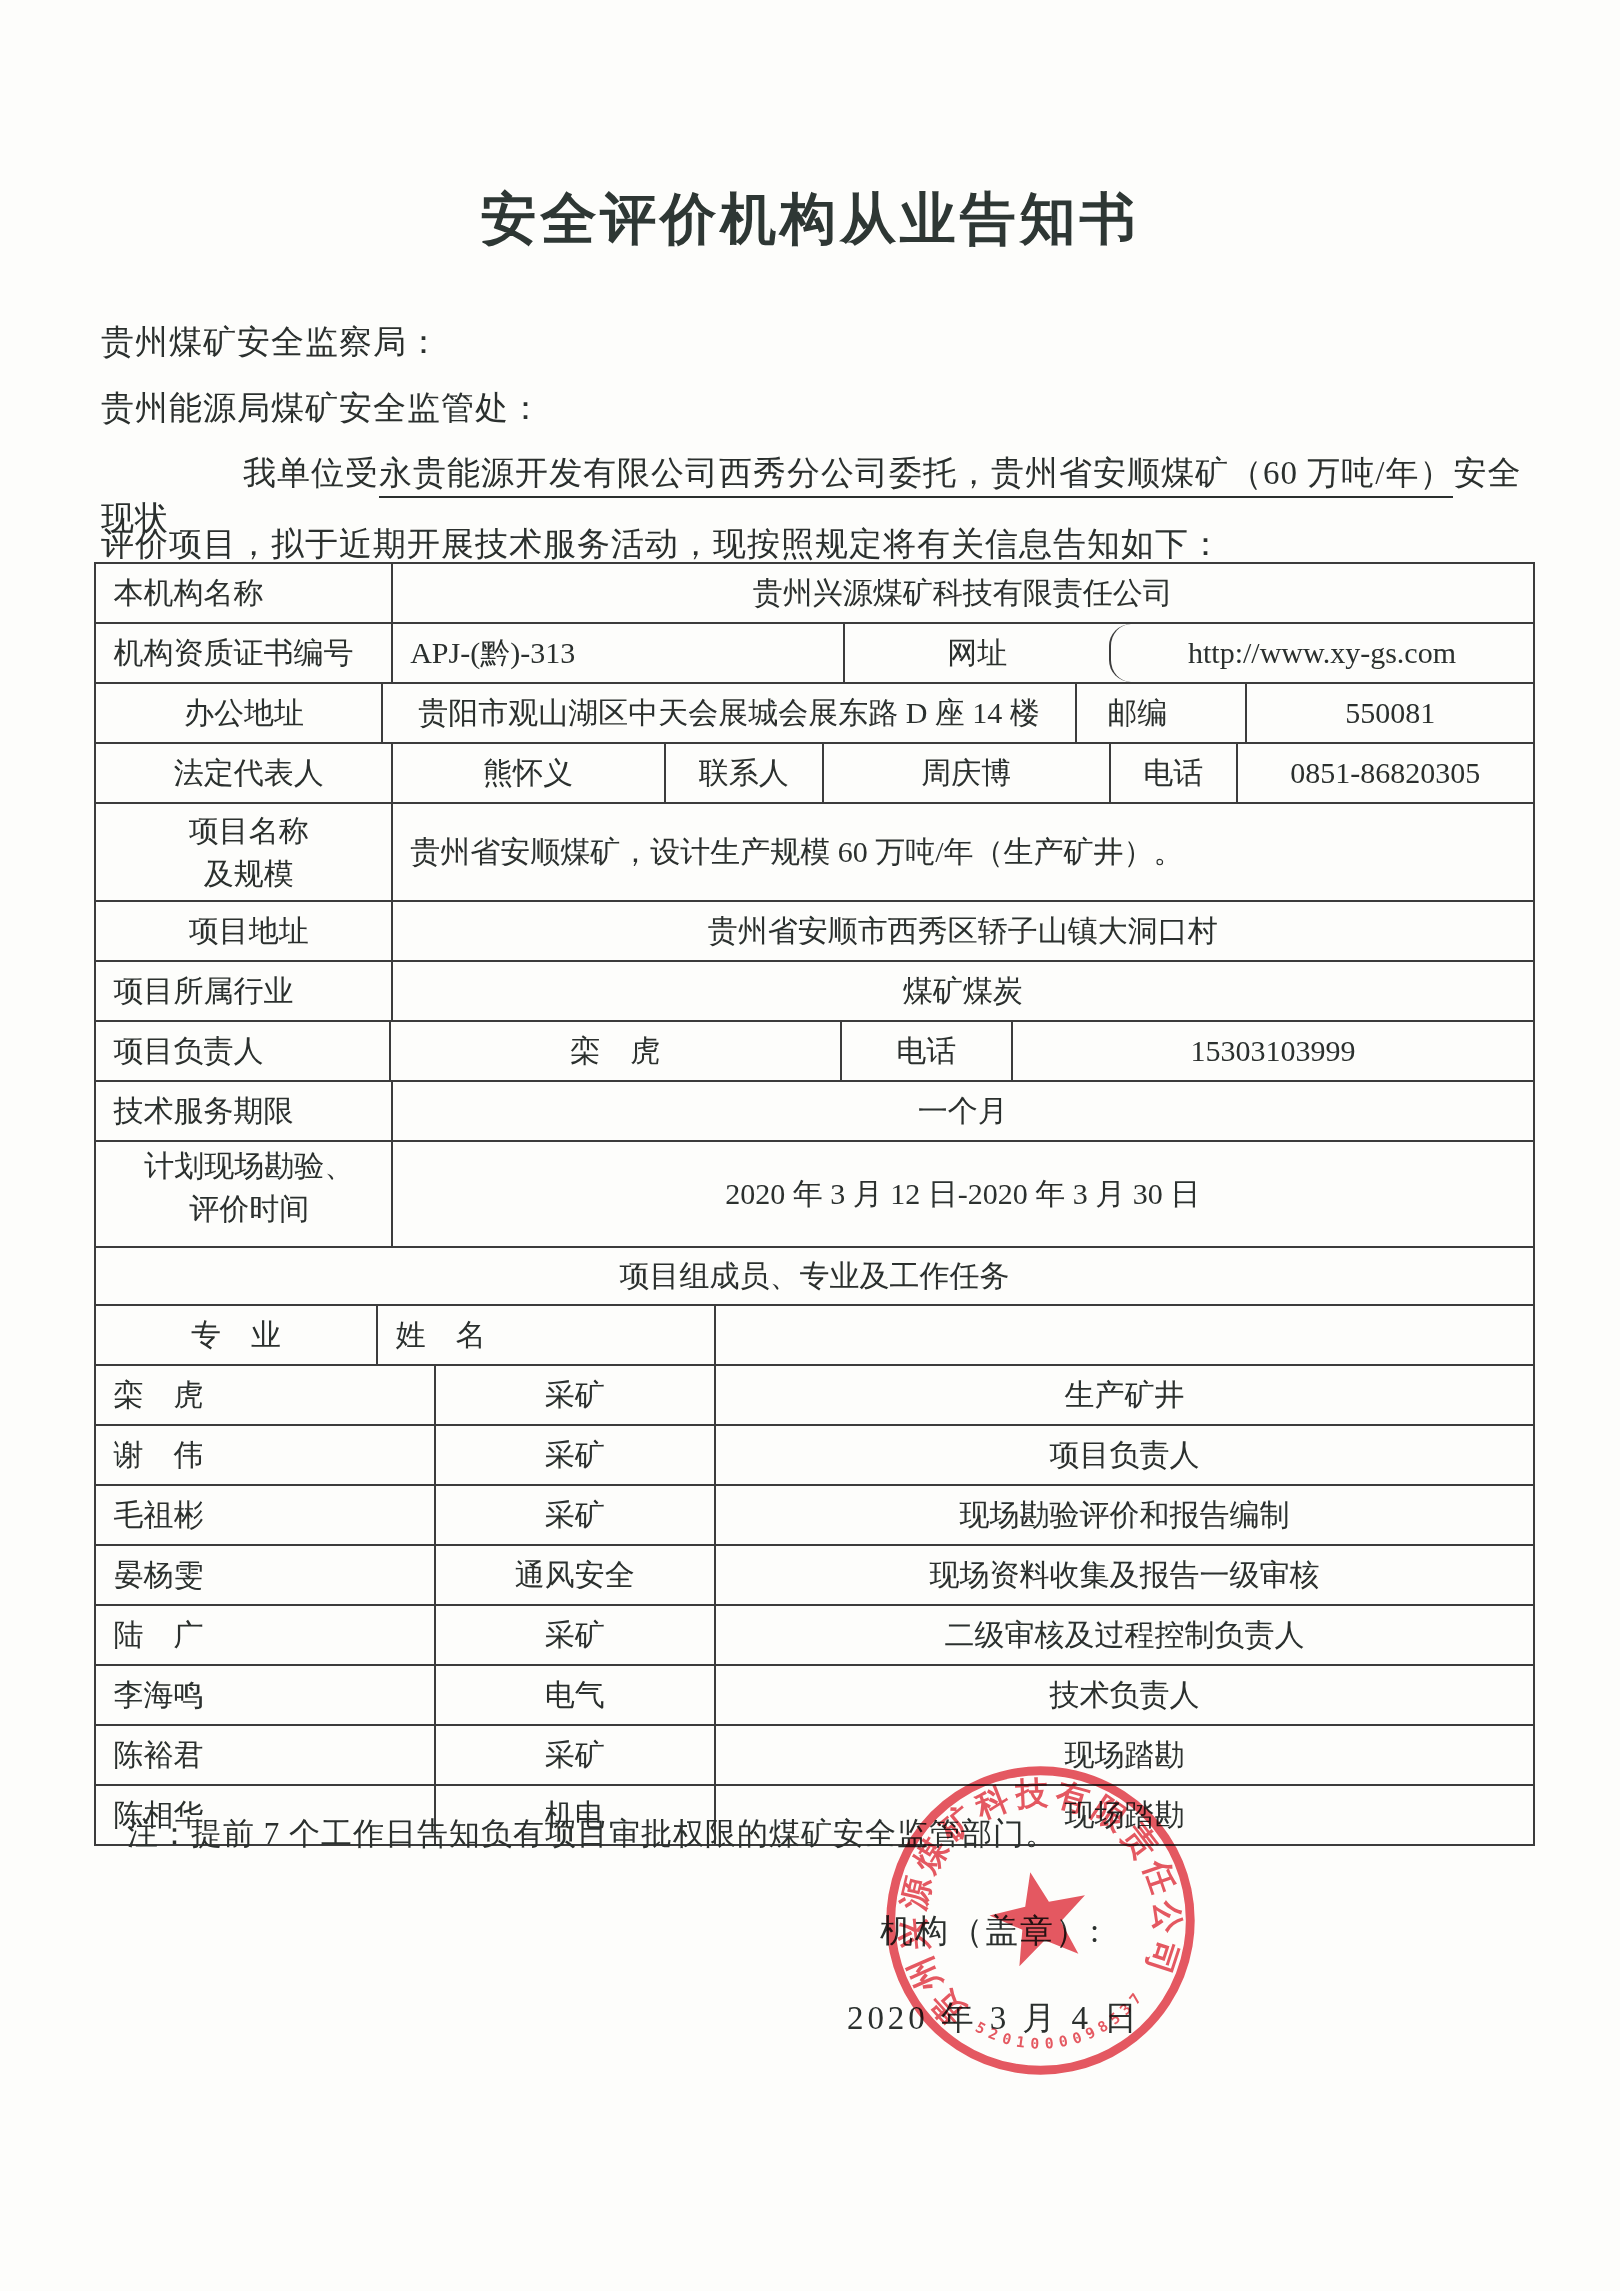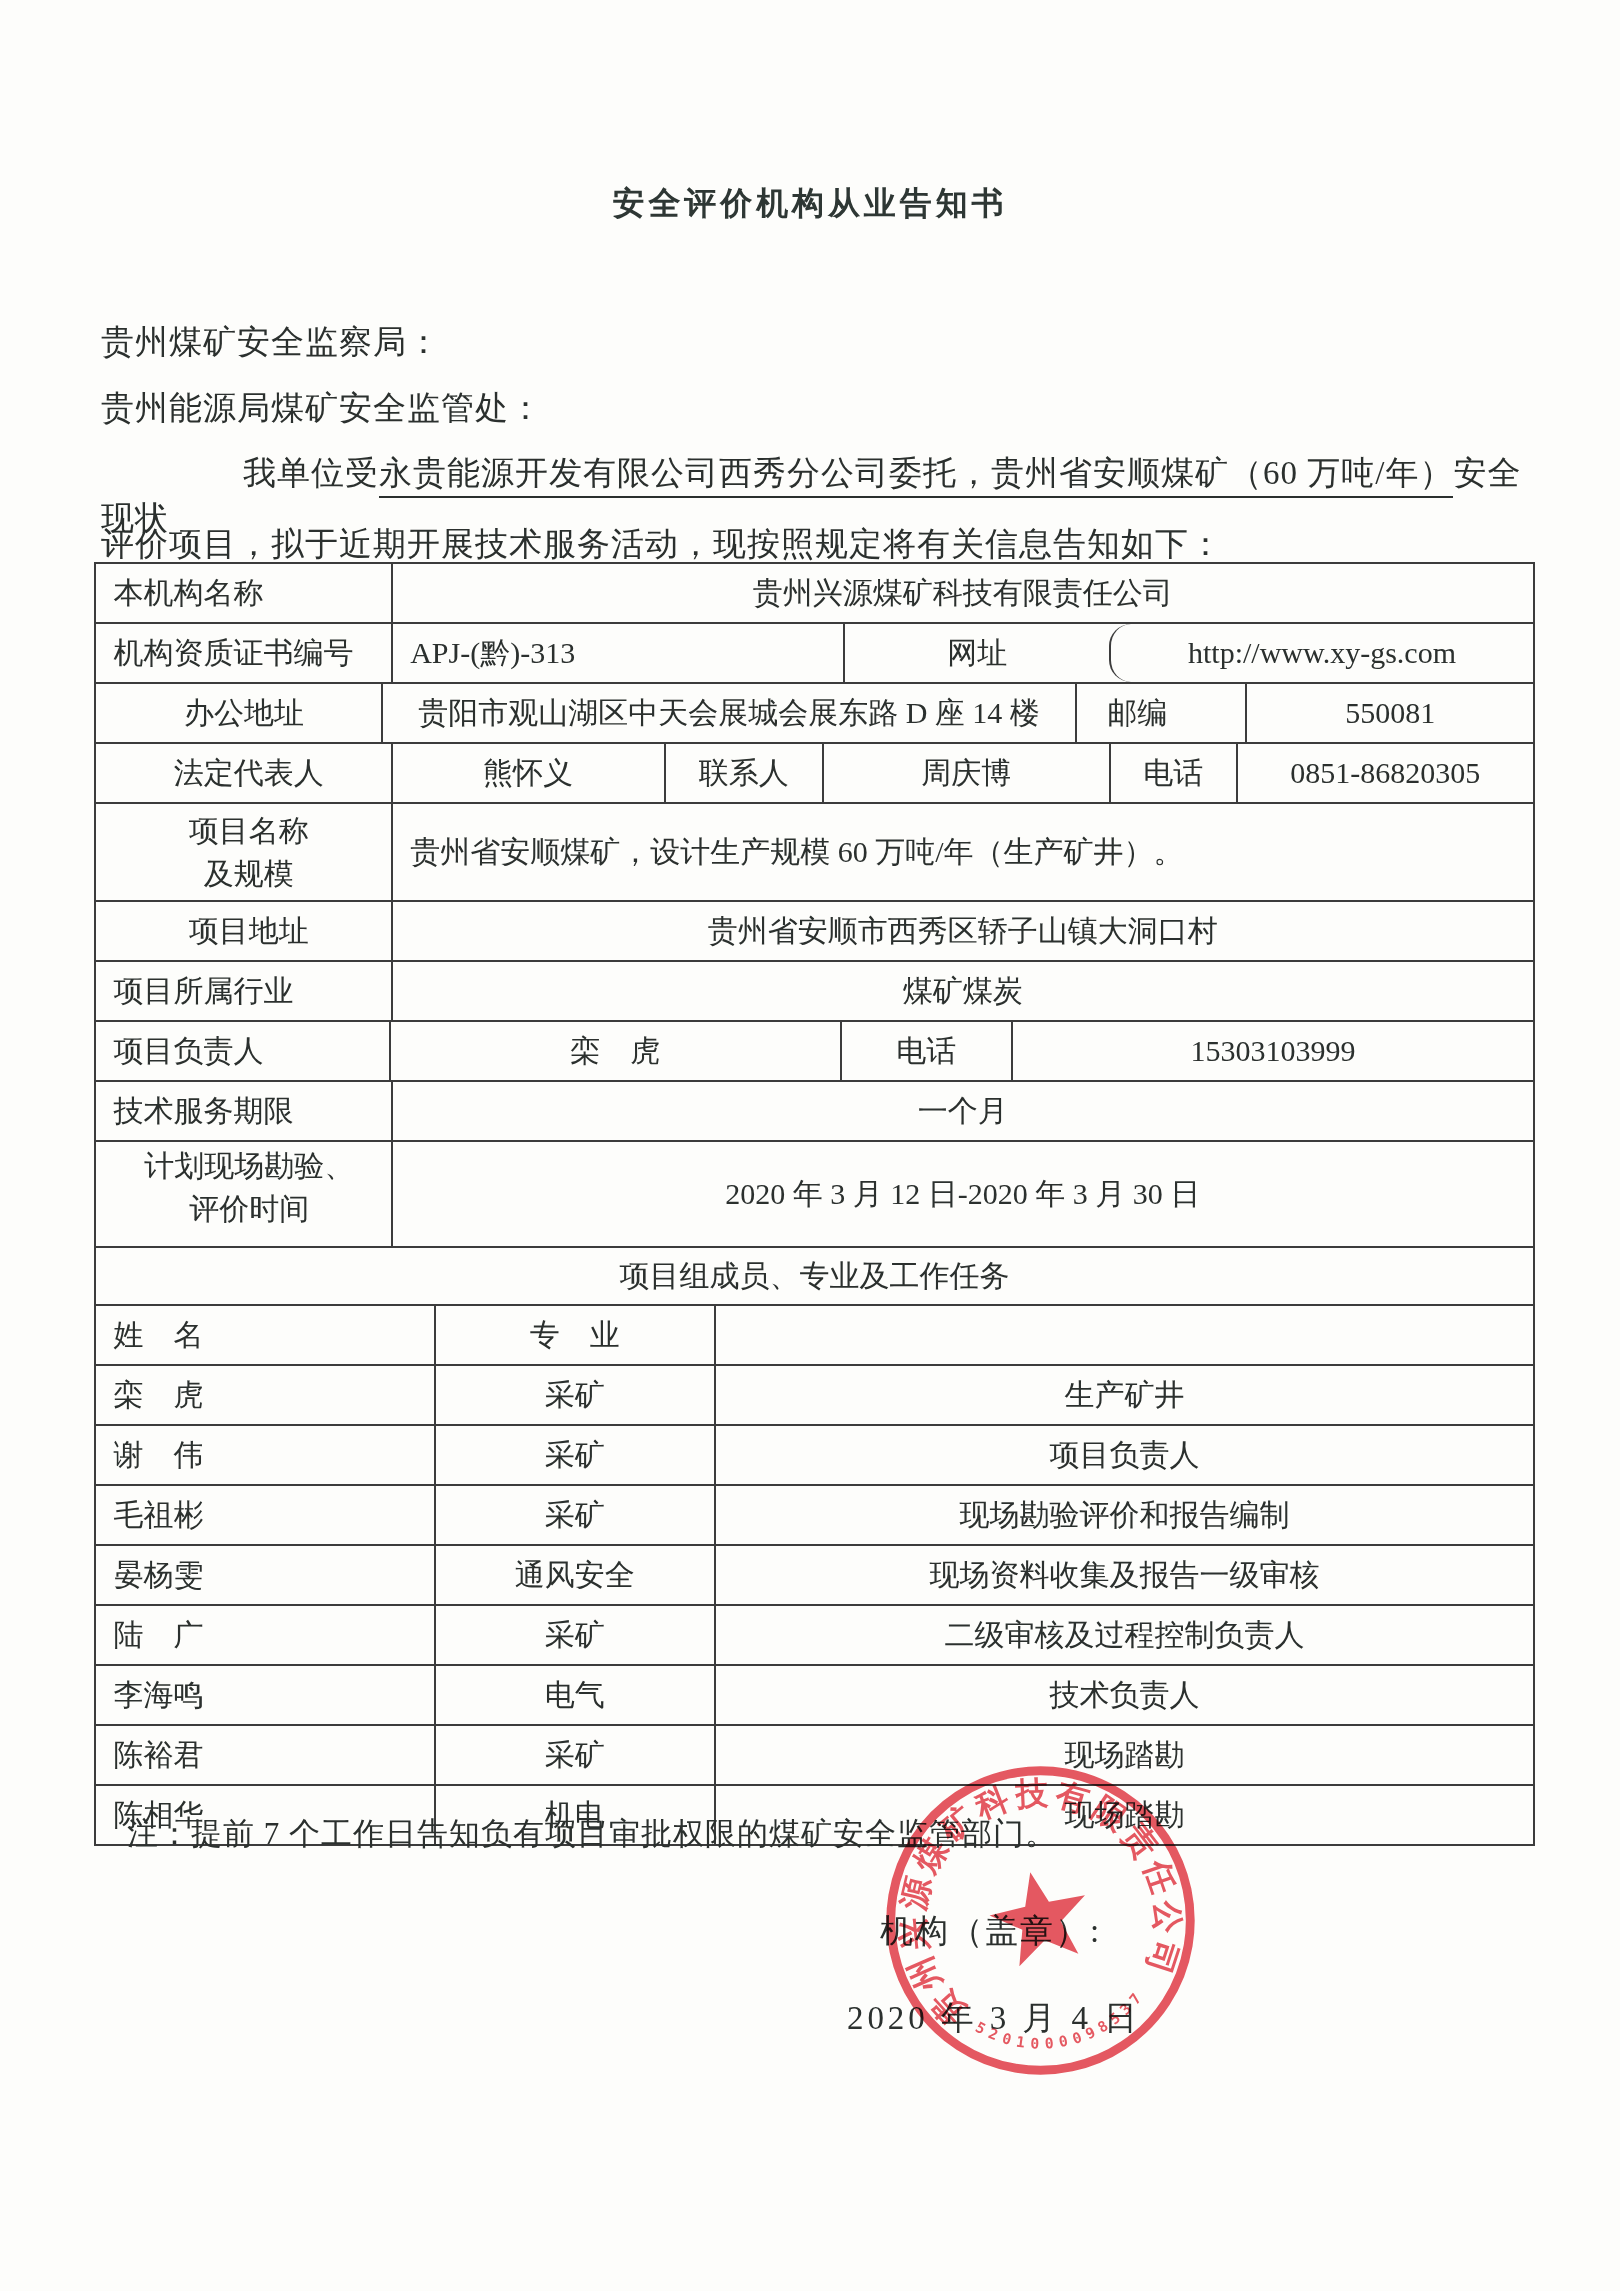--- a/index.html
+++ b/index.html
@@ -13,21 +13,21 @@
     background:#fdfdfb;
     position:relative;
     font-family:"Liberation Serif","DejaVu Serif",serif;
     color:var(--ink);
     overflow:hidden;
   }
   .doc-title{
     position:absolute;top:182px;left:0;width:1620px;
     text-align:center;
     font-family:Liberation Sans, sans-serif;
-    font-weight:700;font-size:32px;letter-spacing:3.9px;
+    font-weight:700;font-size:56px;letter-spacing:3.9px;
     color:#2e3734;
   }
   .recipient{position:absolute;left:101px;font-size:33px;letter-spacing:1px;}
   .r1{top:320px;}
   .r2{top:386px;}
   .para{position:absolute;left:101px;width:1441px;font-size:33px;letter-spacing:1px;line-height:45px;}
   .p1{top:451px;text-indent:142px;}
   .p2{top:522px;}
   .u{border-bottom:2px solid var(--ink);padding-bottom:4.9px;}
   .info-table{
@@ -163,22 +163,22 @@
       <span>评价时间</span>
     </div>
     <div class="cell w-rest">2020 年 3 月 12 日-2020 年 3 月 30 日</div>
   </div>
 
   <div class="row h-head">
     <div class="cell w-full">项目组成员、专业及工作任务</div>
   </div>
 
   <div class="row h-std">
+    <div class="cell w-major">专　业</div>
     <div class="cell left w-mname">姓　名</div>
-    <div class="cell w-major">专　业</div>
     <div class="cell w-task"></div>
   </div>
 
   <div class="row h-std">
     <div class="cell left w-mname">栾　虎</div>
     <div class="cell w-major">采矿</div>
     <div class="cell w-task">生产矿井</div>
   </div>
 
   <div class="row h-std">

